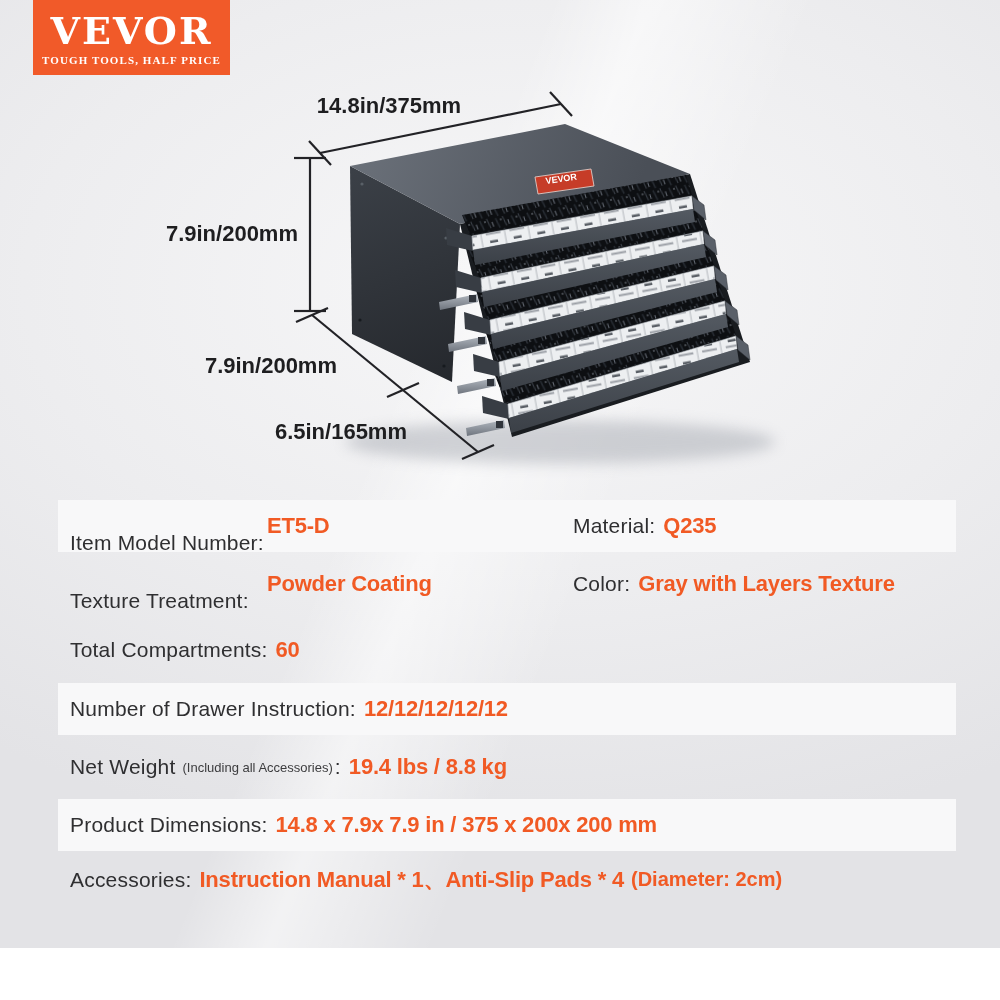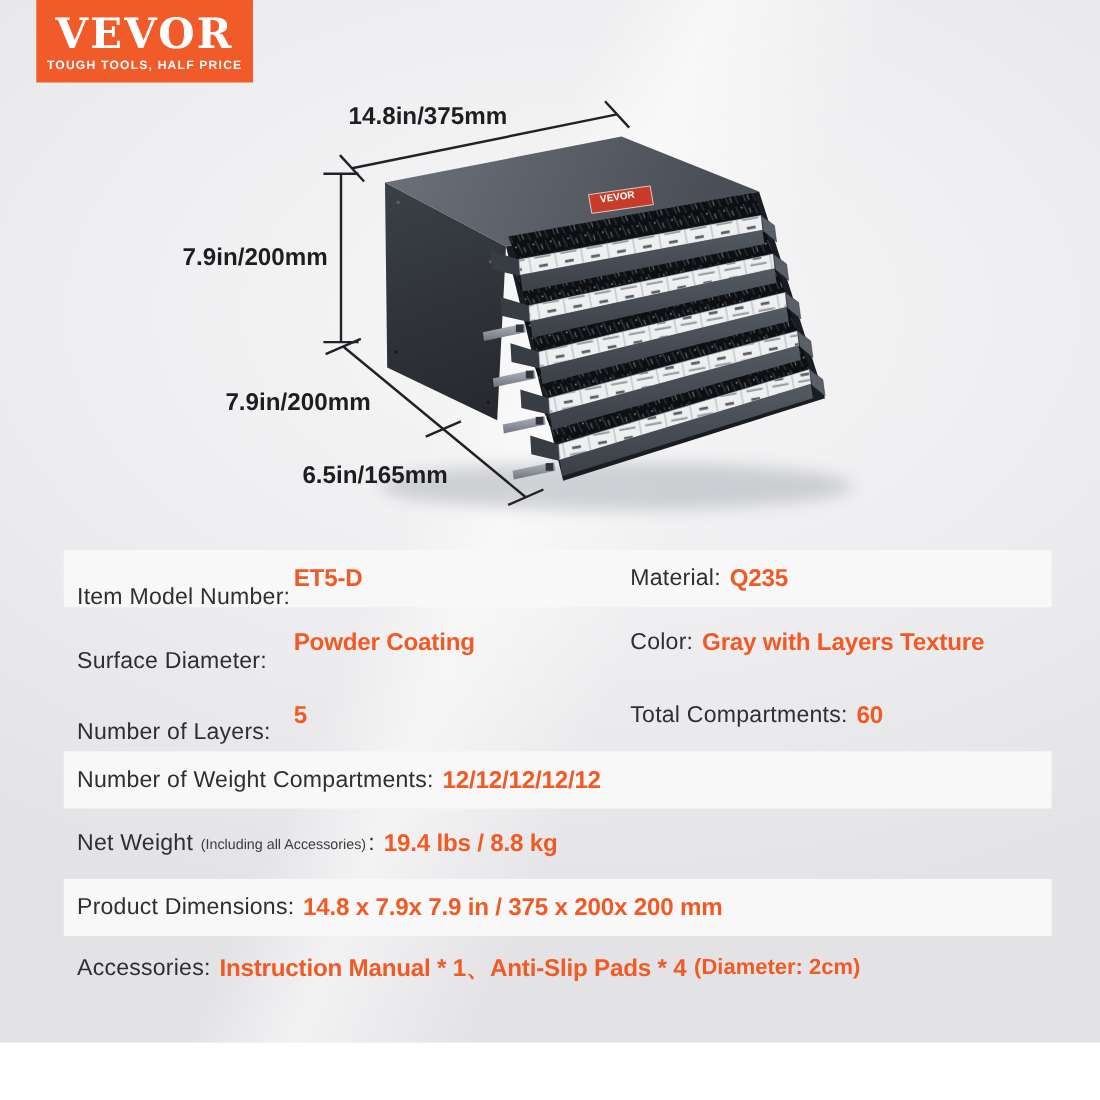--- a/index.html
+++ b/index.html
@@ -14,21 +14,21 @@
   .logo{
     position:absolute;left:33px;top:0;width:197px;height:75px;
     background:var(--logo-bg,#f15a29);
     display:flex;flex-direction:column;align-items:center;justify-content:center;
   }
   .logo-name{
     font-family:"DejaVu Serif",serif;font-weight:900;font-size:38px;line-height:1;
     color:#fff;letter-spacing:2px;margin-top:2px;
   }
   .logo-tag{
-    font-family:Liberation Sans, sans-serif;font-weight:700;font-size:11px;
+    font-family:Liberation Serif, serif;font-weight:700;font-size:11px;
     color:#fff;letter-spacing:1.1px;margin-top:4px;white-space:nowrap;
   }
   
   .figure{position:absolute;left:0;top:0;}
   .dimtext{font-family:"Liberation Sans",sans-serif;font-size:22px;font-weight:700;fill:#1e1e20;}
   
   .specs{position:absolute;left:58px;top:500px;width:898px;}
   .srow{display:flex;align-items:center;padding-left:12px;box-sizing:border-box;}
   .band{background:var(--row-band,#f8f8f9);}
   .h52{height:52px}.h64{height:64px}.h54{height:54px}.h67{height:67px}.h57{height:57px}
@@ -190,44 +190,40 @@
         <span class="val">ET5-D</span>
       </div>
       <div class="cell">
         <span class="lbl">Material:</span>
         <span class="val">Q235</span>
       </div>
     </div>
 
     <div class="srow h64">
       <div class="cell left">
-        <span class="lbl fixed">Surface Diameter:</span>
+        <span class="lbl fixed">Texture Treatment:</span>
         <span class="val">Powder Coating</span>
       </div>
       <div class="cell">
         <span class="lbl">Color:</span>
         <span class="val">Gray with Layers Texture</span>
       </div>
     </div>
 
 
     <div class="srow h67">
-      <div class="cell left">
-        <span class="lbl fixed">Number of Layers:</span>
-        <span class="val">5</span>
-      </div>
       <div class="cell">
         <span class="lbl">Total Compartments:</span>
         <span class="val">60</span>
       </div>
     </div>
 
     <div class="srow h52 band">
       <div class="cell">
-        <span class="lbl">Number of Weight Compartments:</span>
+        <span class="lbl">Number of Drawer Instruction:</span>
         <span class="val">12/12/12/12/12</span>
       </div>
     </div>
 
     <div class="srow h64">
       <div class="cell">
         <span class="lbl">Net Weight</span>
         <span class="note">(Including all Accessories)</span>
         <span class="lbl note-suffix">:</span>
         <span class="val">19.4 lbs / 8.8 kg</span>

